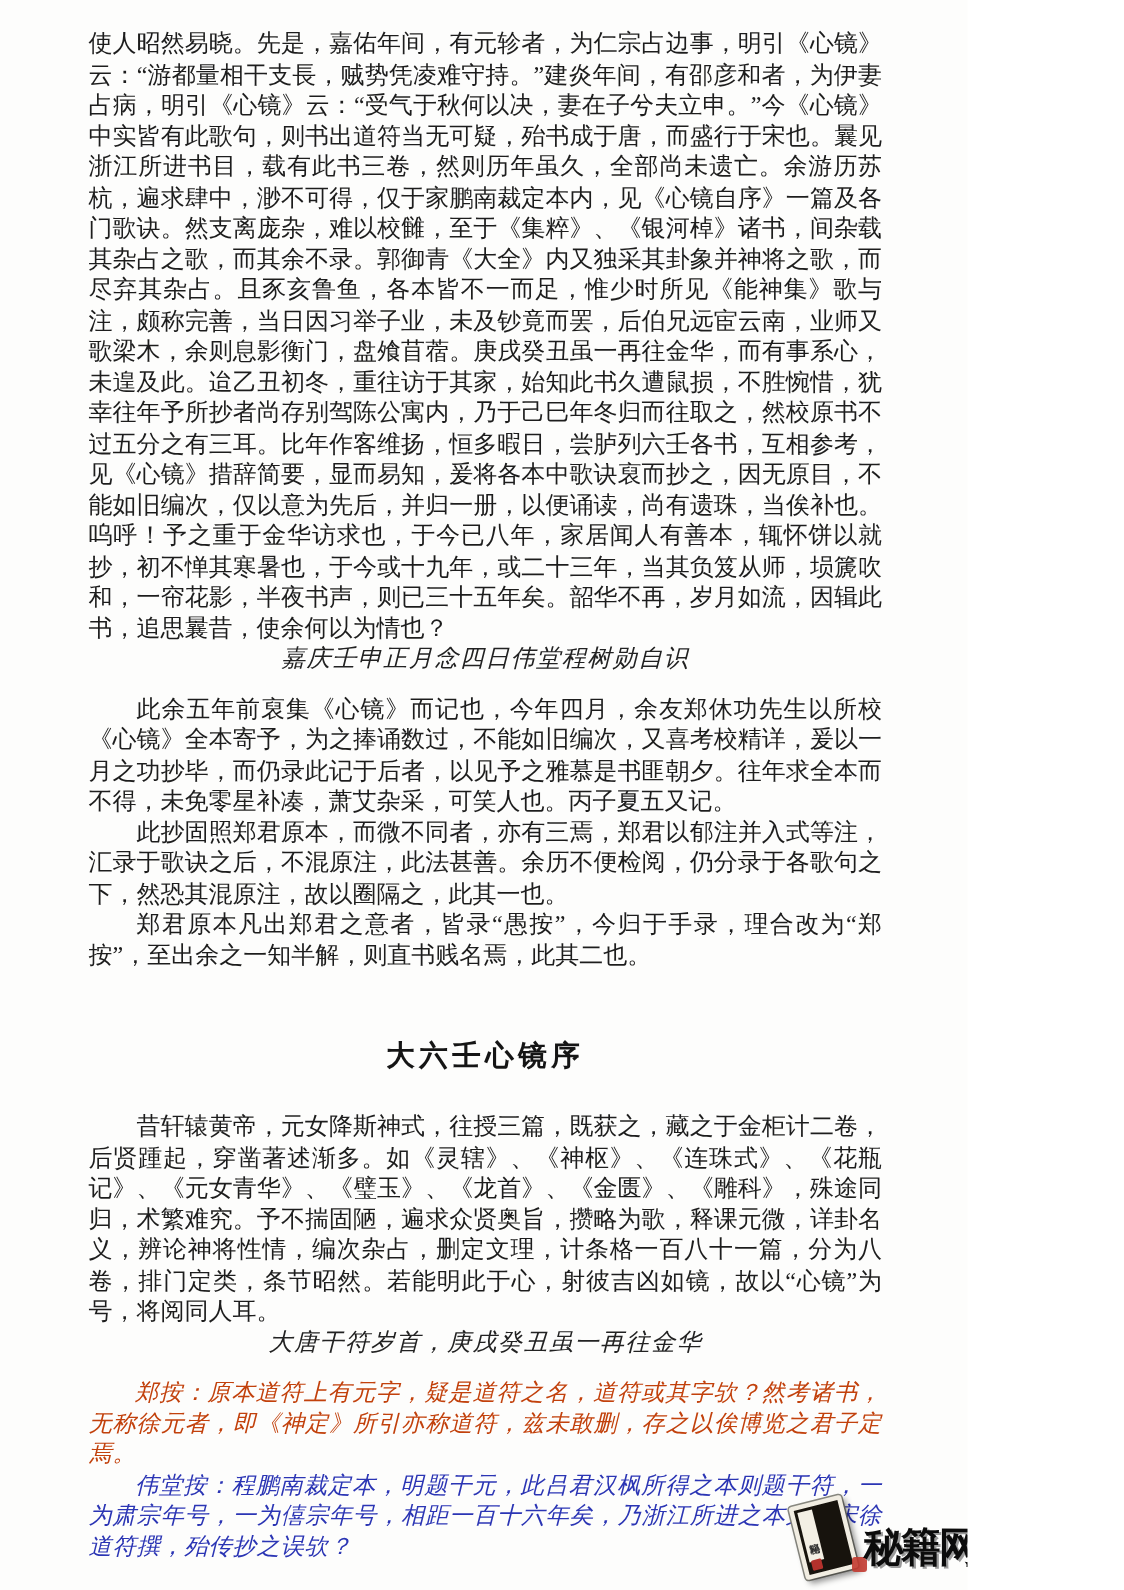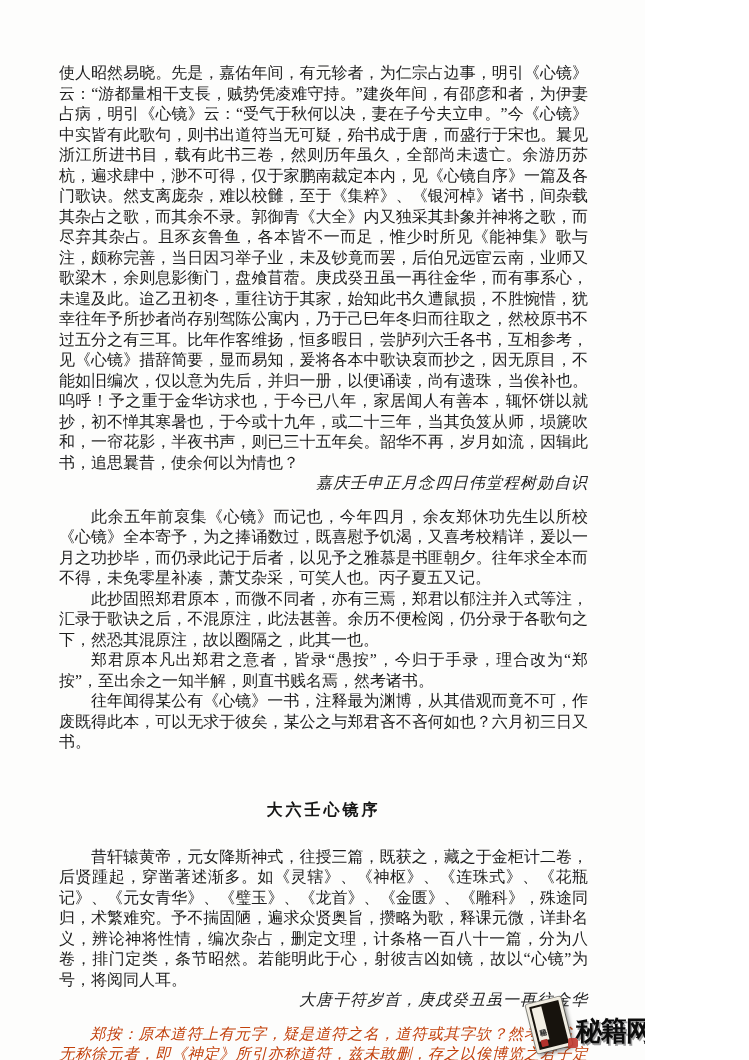--- a/index.html
+++ b/index.html
@@ -7,53 +7,53 @@
     padding: 0;
     background: #ffffff;
   }
   .page {
     position: relative;
     width: 645px;
     height: 1060px;
     background: #fdfdfc;
     overflow: hidden;
     box-sizing: border-box;
-    padding: 63px 57px 0 59px;
+    padding: 20px 57px 0 59px;
     font-family: "Liberation Serif", "DejaVu Serif", serif;
     color: #1d1d1d;
   }
   .body-text {
     margin: 0;
     font-size: 16px;
     line-height: 20.5px;
     text-align: justify;
     text-justify: inter-ideograph;
     word-break: break-all;
     text-indent: 2em;
     letter-spacing: 0px;
   }
   .body-text.no-indent {
     text-indent: 0;
   }
   .colophon {
     margin: 0;
     font-size: 16px;
     line-height: 20.5px;
-    text-align: right;
+    text-align: center;
     font-style: italic;
     letter-spacing: 1px;
     color: #222;
   }
   .colophon.first {
     margin-bottom: 13px;
   }
   .records p { margin: 0; }
   .heading {
     margin: 46px 0 26px 0;
-    font-size: 16px;
+    font-size: 19px;
     line-height: 22px;
     font-weight: bold;
     text-align: center;
     letter-spacing: 3px;
     color: #151515;
   }
   .notes {
     margin-top: 13px;
   }
   .note {
@@ -138,24 +138,23 @@
 </head>
 <body>
 
 <div class="page">
 
   <p class="body-text no-indent">使人昭然易晓。先是，嘉佑年间，有元轸者，为仁宗占边事，明引《心镜》云：“游都量相干支長，贼势凭凌难守持。”建炎年间，有邵彦和者，为伊妻占病，明引《心镜》云：“受气于秋何以决，妻在子兮夫立申。”今《心镜》中实皆有此歌句，则书出道符当无可疑，殆书成于唐，而盛行于宋也。曩见浙江所进书目，载有此书三卷，然则历年虽久，全部尚未遗亡。余游历苏杭，遍求肆中，渺不可得，仅于家鹏南裁定本内，见《心镜自序》一篇及各门歌诀。然支离庞杂，难以校雠，至于《集粹》、《银河棹》诸书，间杂载其杂占之歌，而其余不录。郭御青《大全》内又独采其卦象并神将之歌，而尽弃其杂占。且豕亥鲁鱼，各本皆不一而足，惟少时所见《能神集》歌与注，颇称完善，当日因习举子业，未及钞竟而罢，后伯兄远宦云南，业师又歌梁木，余则息影衡门，盘飧苜蓿。庚戌癸丑虽一再往金华，而有事系心，未遑及此。迨乙丑初冬，重往访于其家，始知此书久遭鼠损，不胜惋惜，犹幸往年予所抄者尚存别驾陈公寓内，乃于己巳年冬归而往取之，然校原书不过五分之有三耳。比年作客维扬，恒多暇日，尝胪列六壬各书，互相参考，见《心镜》措辞简要，显而易知，爰将各本中歌诀裒而抄之，因无原目，不能如旧编次，仅以意为先后，并归一册，以便诵读，尚有遗珠，当俟补也。呜呼！予之重于金华访求也，于今已八年，家居闻人有善本，辄怀饼以就抄，初不惮其寒暑也，于今或十九年，或二十三年，当其负笈从师，埙篪吹和，一帘花影，半夜书声，则已三十五年矣。韶华不再，岁月如流，因辑此书，追思曩昔，使余何以为情也？</p>
 
   <p class="colophon first">嘉庆壬申正月念四日伟堂程树勋自识</p>
 
   <div class="records">
-    <p class="body-text">此余五年前裒集《心镜》而记也，今年四月，余友郑休功先生以所校《心镜》全本寄予，为之捧诵数过，既喜慰予饥渴，又喜考校精详，爰以一月之功抄毕，而仍录此记于后者，以见予之雅慕是书匪朝夕。往年求全本而不得，未免零星补凑，萧艾杂采，可笑人也。丙子夏五又记。</p>
+    <p class="body-text">此余五年前裒集《心镜》而记也，今年四月，余友郑休功先生以所校《心镜》全本寄予，为之捧诵数过，不能如旧编次，又喜考校精详，爰以一月之功抄毕，而仍录此记于后者，以见予之雅慕是书匪朝夕。往年求全本而不得，未免零星补凑，萧艾杂采，可笑人也。丙子夏五又记。</p>
     <p class="body-text">此抄固照郑君原本，而微不同者，亦有三焉，郑君以郁注并入式等注，汇录于歌诀之后，不混原注，此法甚善。余历不便检阅，仍分录于各歌句之下，然恐其混原注，故以圈隔之，此其一也。</p>
-    <p class="body-text">郑君原本凡出郑君之意者，皆录“愚按”，今归于手录，理合改为“郑按”，至出余之一知半解，则直书贱名焉，然考诸书。</p>
-    <p class="body-text">往年闻得某公有《心镜》一书，注释最为渊博，从其借观而竟不可，作废既得此本，可以无求于彼矣，某公之与郑君吝不吝何如也？六月初三日又书。</p>
+    <p class="body-text">郑君原本凡出郑君之意者，皆录“愚按”，今归于手录，理合改为“郑按”，至出余之一知半解，则直书贱名焉，此其二也。</p>
   </div>
 
   <h1 class="heading">大六壬心镜序</h1>
 
   <p class="body-text">昔轩辕黄帝，元女降斯神式，往授三篇，既获之，藏之于金柜计二卷，后贤踵起，穿凿著述渐多。如《灵辖》、《神枢》、《连珠式》、《花瓶记》、《元女青华》、《璧玉》、《龙首》、《金匮》、《雕科》，殊途同归，术繁难究。予不揣固陋，遍求众贤奥旨，攒略为歌，释课元微，详卦名义，辨论神将性情，编次杂占，删定文理，计条格一百八十一篇，分为八卷，排门定类，条节昭然。若能明此于心，射彼吉凶如镜，故以“心镜”为号，将阅同人耳。</p>
 
   <p class="colophon">大唐干符岁首，庚戌癸丑虽一再往金华</p>
 
   <div class="notes">
     <p class="note" style="color: #c2410c;">郑按：原本道符上有元字，疑是道符之名，道符或其字欤？然考诸书，无称徐元者，即《神定》所引亦称道符，兹未敢删，存之以俟博览之君子定焉。</p>

